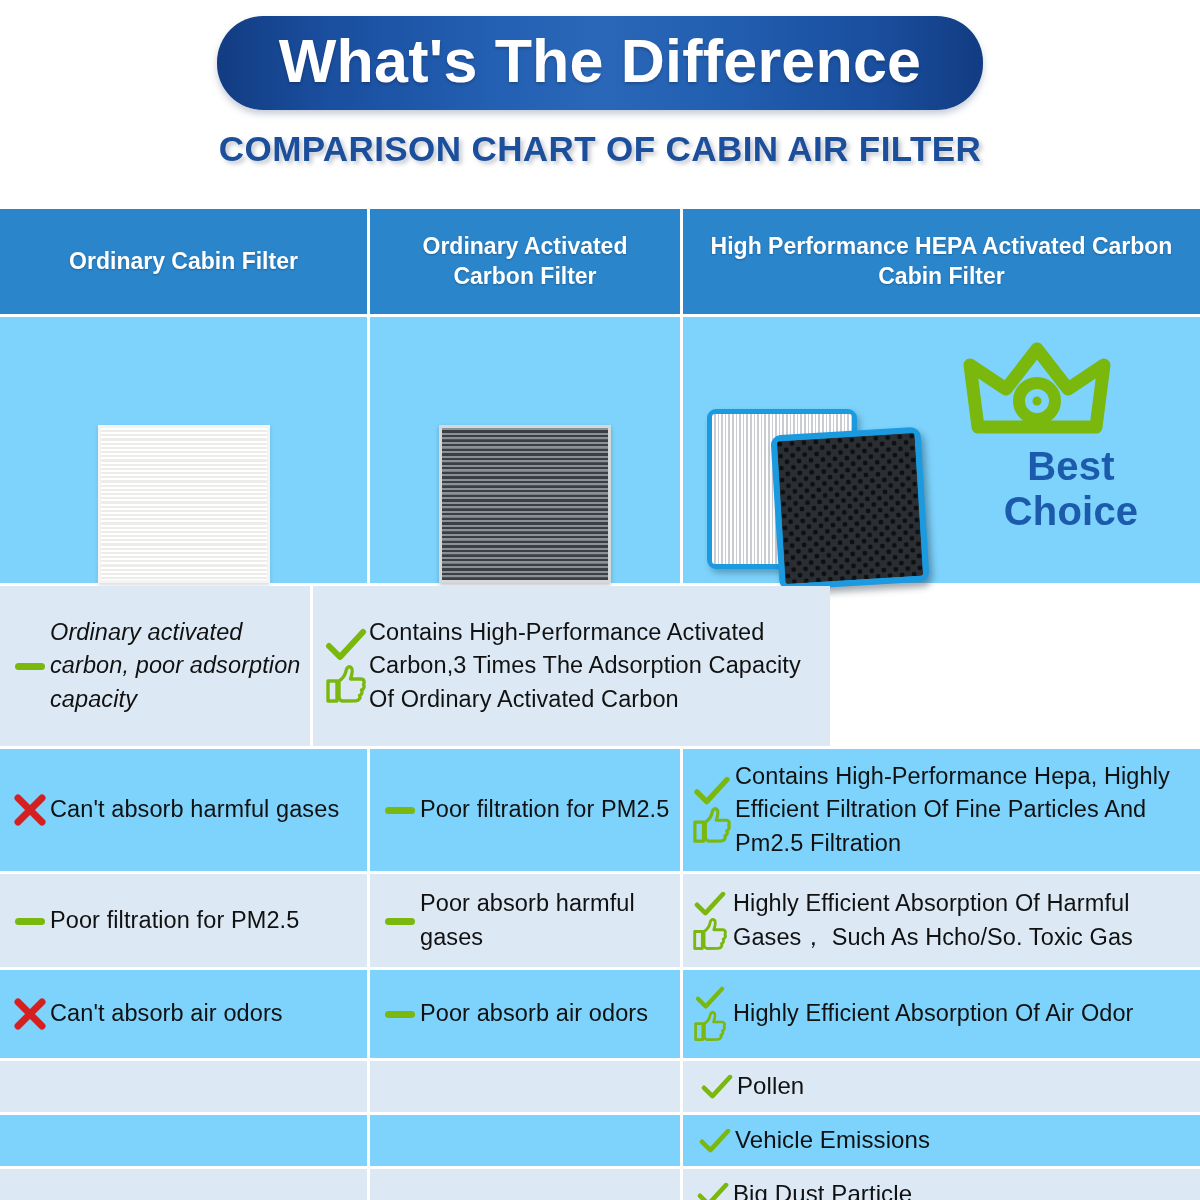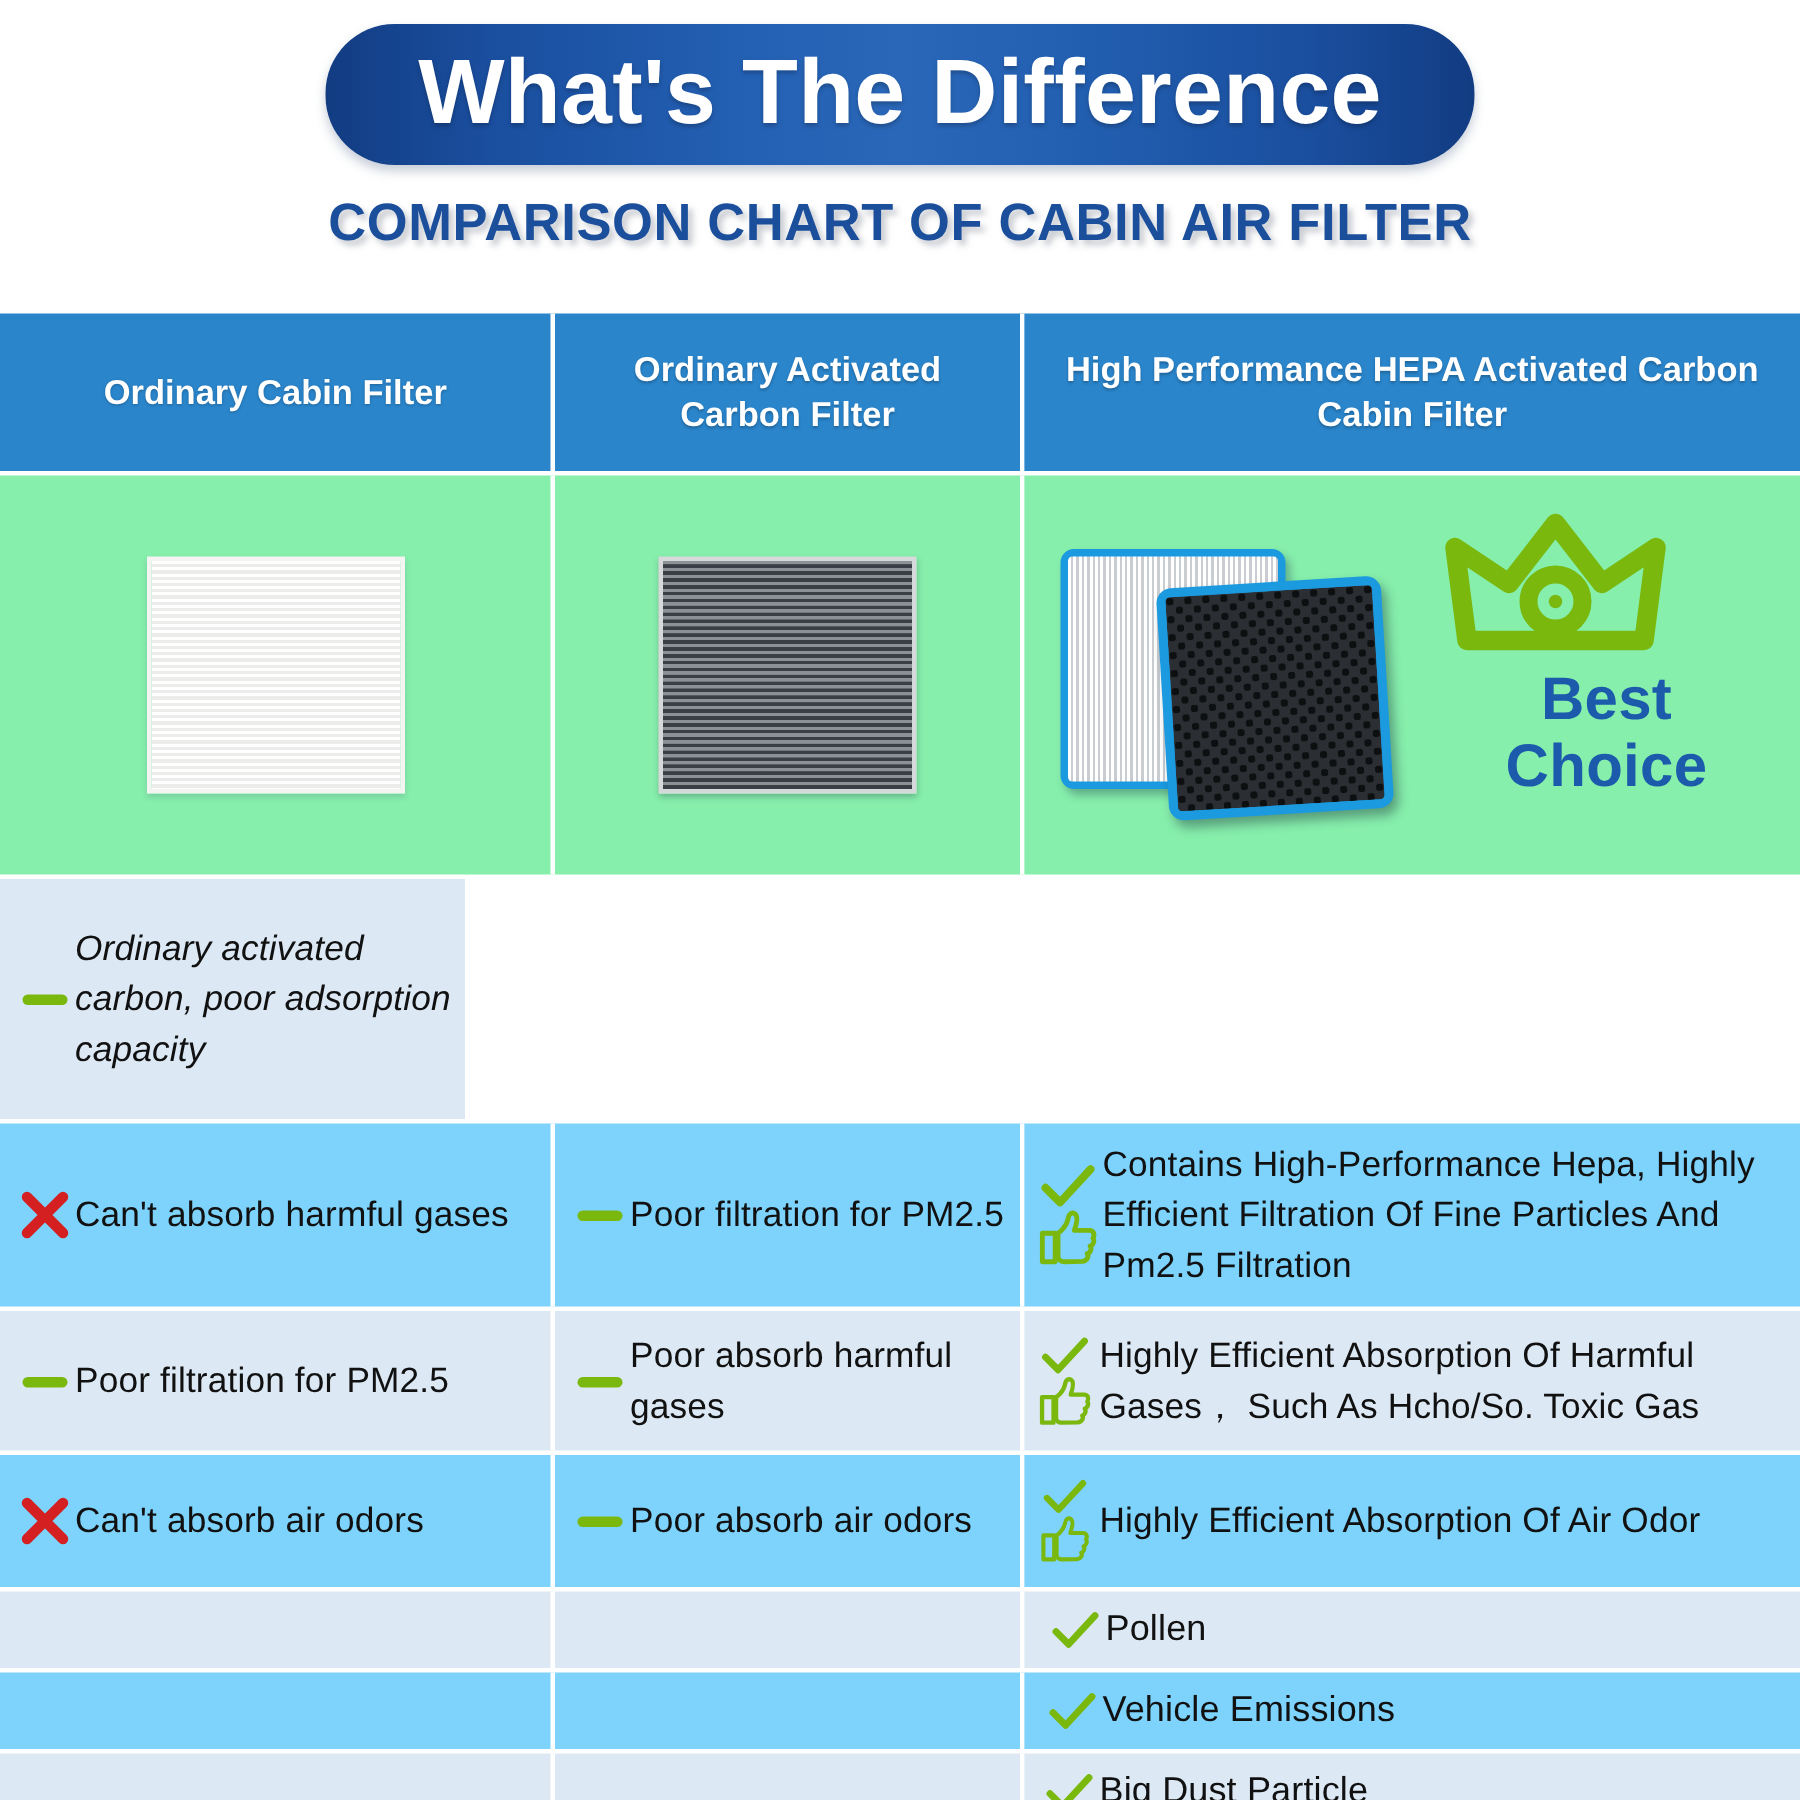--- a/index.html
+++ b/index.html
@@ -56,23 +56,23 @@
   .head-row .c1 { background: #2a85cb; }
   .head-row .c3 { background: #2a85cb; }
   .head-txt {
     color: #ffffff; font-size: 23px; font-weight: bold;
     text-align: center; line-height: 1.28;
     text-shadow: 0 1px 2px rgba(0,0,0,0.25);
   }
 
   
   .prod-row .cell {
-    background: #86efac;
+    background: #7dd3fc;
     height: 266px;
-    display: flex; align-items: center; justify-content: center;
+    display: flex; align-items: flex-end; justify-content: center;
     position: relative;
   }
 
   
   .band-a .cell { background: #dce9f5; }
   .band-b .cell { background: #7dd3fc; }
 
   .cell-inner {
     display: flex; align-items: center;
     padding: 8px 6px 8px 10px;
@@ -208,20 +208,34 @@
       <div class="cell c2">
         <div class="cell-inner" style="height:160px;font-style:italic;">
           <div class="icons narrow">
             <svg width="32" height="12" viewBox="0 0 32 12">
               <rect x="1" y="3" width="30" height="7" rx="3.5" fill="#7ab80e"></rect>
             </svg>
           </div>
           <div class="txt">Ordinary activated carbon, poor adsorption capacity</div>
         </div>
       </div>
+      <div class="cell c3">
+        <div class="cell-inner" style="height:160px;">
+          <div class="icons">
+            <svg width="42" height="34" viewBox="0 0 42 34">
+              <path d="M4 18 L15 29 L38 4" fill="none" stroke="#7ab80e" stroke-width="6" stroke-linecap="round" stroke-linejoin="round"></path>
+            </svg>
+            <svg width="42" height="40" viewBox="0 0 42 40" style="margin-top:2px">
+              <path d="M3 17 L12 17 L12 37 L3 37 Z" fill="none" stroke="#7ab80e" stroke-width="3.4" stroke-linejoin="round"></path>
+              <path d="M14 17 C14 17 20 13 21 7 C21.6 3 24 2 26 3.5 C28 5 27.5 9 25.5 15 L36 15 C39 15 40 18 38.5 20.5 C40 22.5 38.5 25.5 36.5 26 C38 28 36.5 31 34.5 31.4 C36 33.5 34 36.6 31 36.8 L18 37 C16 37 14 35.5 14 33 Z" fill="none" stroke="#7ab80e" stroke-width="3.4" stroke-linejoin="round"></path>
+            </svg>
+          </div>
+          <div class="txt">Contains High-Performance Activated Carbon,3 Times The Adsorption Capacity Of Ordinary Activated Carbon</div>
+        </div>
+      </div>
     </div>
 
     <div class="row band-b">
       <div class="cell c1">
         <div class="cell-inner" style="height:122px;">
           <div class="icons narrow">
             <svg width="34" height="34" viewBox="0 0 34 34">
               <path d="M5 5 L29 29 M29 5 L5 29" stroke="#d42020" stroke-width="7" stroke-linecap="round"></path>
             </svg>
           </div>

